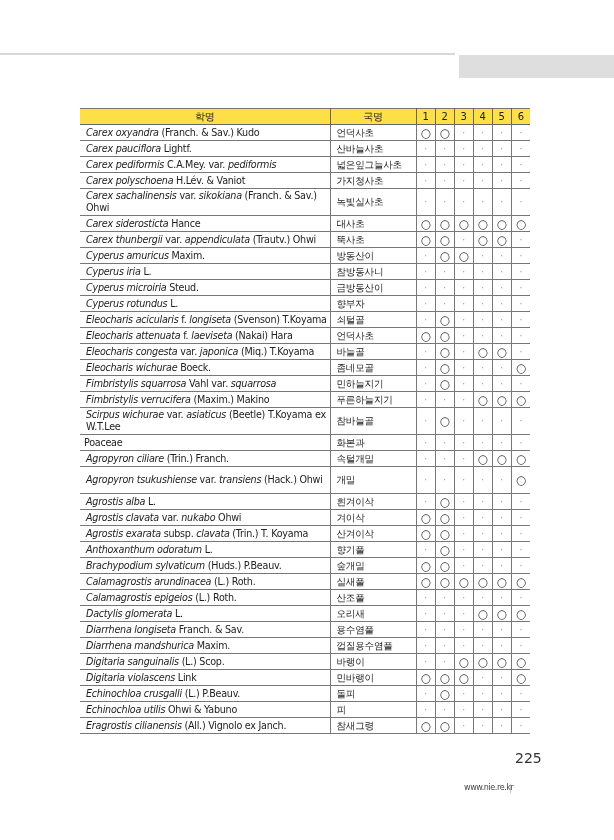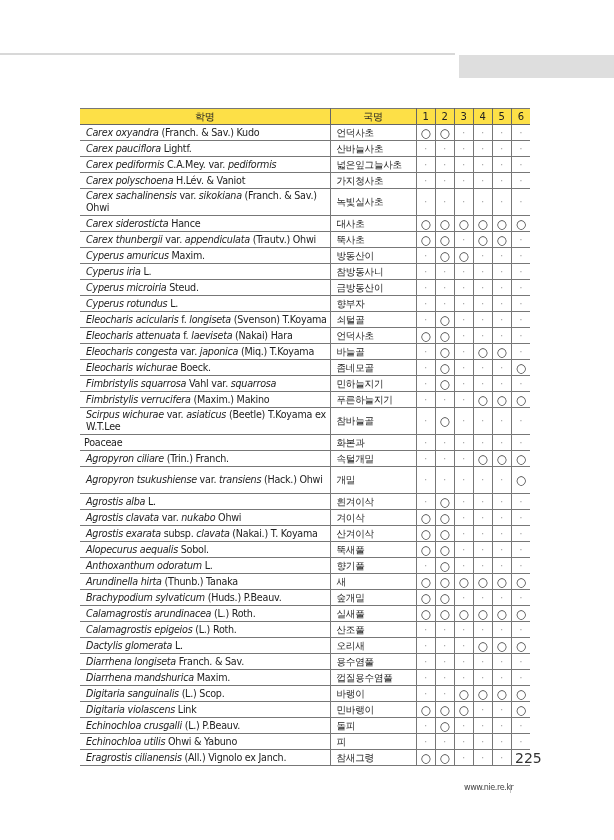--- a/index.html
+++ b/index.html
@@ -312,58 +312,38 @@
         <td class="sci"><i>Agrostis clavata</i><span> var. </span><i>nukabo</i><span> Ohwi</span></td>
         <td class="kor">겨이삭</td>
         <td class="n o">○</td>
         <td class="n o">○</td>
         <td class="n">·</td>
         <td class="n">·</td>
         <td class="n">·</td>
         <td class="n">·</td>
       </tr>
       <tr>
-        <td class="sci"><i>Agrostis exarata</i><span> subsp. </span><i>clavata</i><span> (Nakai.) T. Koyama</span></td>
+        <td class="sci"><i>Agrostis exarata</i><span> subsp. </span><i>clavata</i><span> (Trin.) T. Koyama</span></td>
         <td class="kor">산겨이삭</td>
-        <td class="n o">○</td>
-        <td class="n o">○</td>
-        <td class="n">·</td>
-        <td class="n">·</td>
-        <td class="n">·</td>
-        <td class="n">·</td>
-      </tr>
-      <tr>
-        <td class="sci"><i>Alopecurus aequalis</i><span> Sobol.</span></td>
-        <td class="kor">뚝새풀</td>
         <td class="n o">○</td>
         <td class="n o">○</td>
         <td class="n">·</td>
         <td class="n">·</td>
         <td class="n">·</td>
         <td class="n">·</td>
       </tr>
       <tr>
         <td class="sci"><i>Anthoxanthum odoratum</i><span> L.</span></td>
         <td class="kor">향기풀</td>
         <td class="n">·</td>
         <td class="n o">○</td>
         <td class="n">·</td>
         <td class="n">·</td>
         <td class="n">·</td>
         <td class="n">·</td>
-      </tr>
-      <tr>
-        <td class="sci"><i>Arundinella hirta</i><span> (Thunb.) Tanaka</span></td>
-        <td class="kor">새</td>
-        <td class="n o">○</td>
-        <td class="n o">○</td>
-        <td class="n o">○</td>
-        <td class="n o">○</td>
-        <td class="n o">○</td>
-        <td class="n o">○</td>
       </tr>
       <tr>
         <td class="sci"><i>Brachypodium sylvaticum</i><span> (Huds.) P.Beauv.</span></td>
         <td class="kor">숲개밀</td>
         <td class="n o">○</td>
         <td class="n o">○</td>
         <td class="n">·</td>
         <td class="n">·</td>
         <td class="n">·</td>
         <td class="n">·</td>

